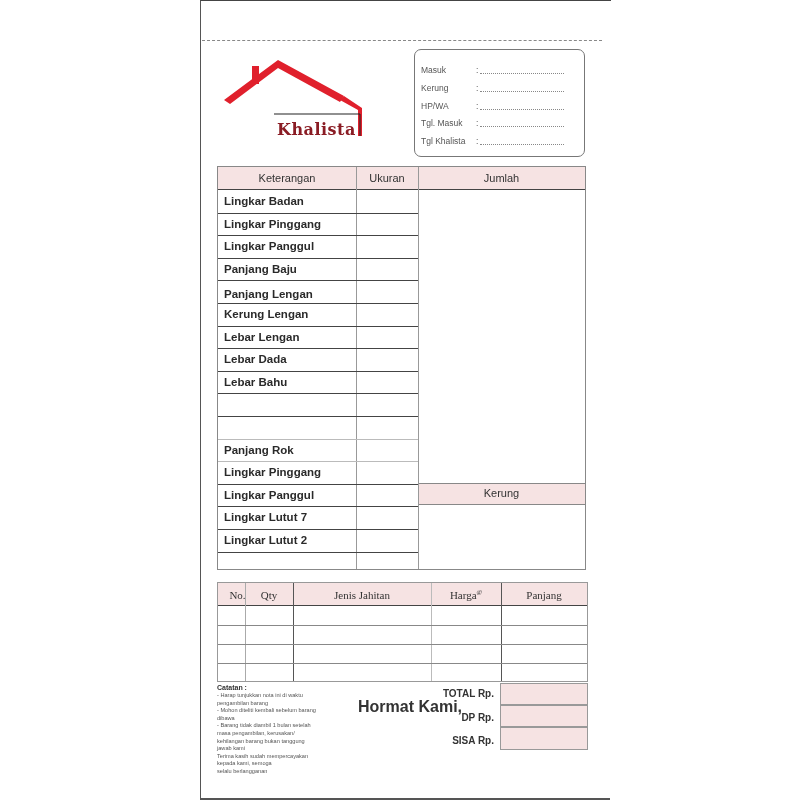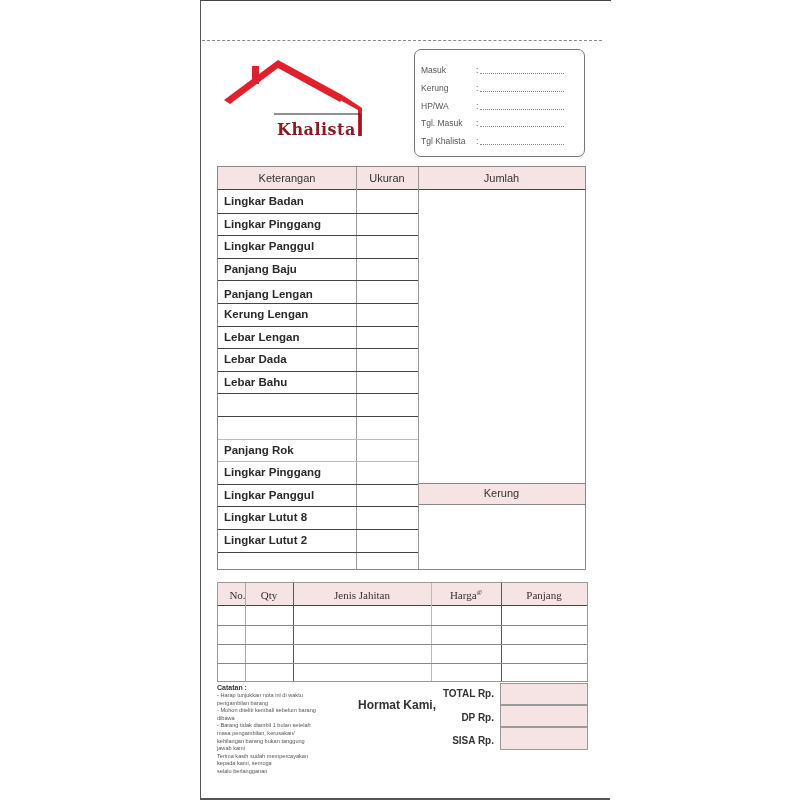--- a/index.html
+++ b/index.html
@@ -30,21 +30,21 @@
   .mrow-label { position:absolute; left:6px; font-size:11.5px; font-weight:bold; color:#2a2a2a; white-space:nowrap; }
 
   
   .order { position:absolute; left:217px; top:582px; width:371px; height:100px; border:1px solid #999; box-sizing:border-box; }
   .oth { position:absolute; font-family:"Liberation Serif", serif; font-size:11px; color:#333; text-align:center; top:6px; }
   .oth sup { font-size:6px; }
 
   
   .notes-title { position:absolute; left:217px; top:684px; font-size:7px; font-weight:bold; color:#333; }
   .note-line { position:absolute; left:217px; font-size:5.6px; color:#555; white-space:nowrap; }
-  .hormat { position:absolute; left:358px; top:698px; font-size:12px; font-weight:bold; color:#333; }
+  .hormat { position:absolute; left:358px; top:698px; font-size:16px; font-weight:bold; color:#333; }
   .tot-label { position:absolute; width:84px; text-align:right; left:410px; font-size:10px; font-weight:bold; color:#333; }
   .tot-box { position:absolute; left:500px; width:88px; height:22px; background:#f6e3e3; border:1px solid #999; box-sizing:border-box; }
 </style>
 </head>
 <body>
 
 <div class="sheet"></div>
 <div class="bottom-border"></div>
 <div class="cut-line"></div>
 
@@ -115,21 +115,21 @@
       <div class="hline light" style="left: 0px; width: 200px; top: 271.6px;"></div>
       <div class="mrow-label" style="top: 276.6px;">Panjang Rok</div>
       <div style="position: absolute; left: 139px; width: 61px; height: 21.6px; top: 271.6px;"></div>
       <div class="hline light" style="left: 0px; width: 200px; top: 294.2px;"></div>
       <div class="mrow-label" style="top: 299.2px;">Lingkar Pinggang</div>
       <div style="position: absolute; left: 139px; width: 61px; height: 21.6px; top: 294.2px;"></div>
       <div class="hline" style="left: 0px; width: 200px; top: 316.8px;"></div>
       <div class="mrow-label" style="top: 321.8px;">Lingkar Panggul</div>
       <div style="position: absolute; left: 139px; width: 61px; height: 21.6px; top: 316.8px;"></div>
       <div class="hline" style="left: 0px; width: 200px; top: 339.4px;"></div>
-      <div class="mrow-label" style="top: 344.4px;">Lingkar Lutut 8</div>
+      <div class="mrow-label" style="top: 344.4px;">Lingkar Lutut 7</div>
       <div style="position: absolute; left: 139px; width: 61px; height: 21.6px; top: 339.4px;"></div>
       <div class="hline" style="left: 0px; width: 200px; top: 362px;"></div>
       <div class="mrow-label" style="top: 367px;">Lingkar Lutut 2</div>
       <div style="position: absolute; left: 139px; width: 61px; height: 21.6px; top: 362px;"></div>
       <div class="hline" style="left: 0px; width: 200px; top: 384.6px;"></div>
       <div class="mrow-label" style="top: 389.6px;"></div>
       <div style="position: absolute; left: 139px; width: 61px; height: 21.6px; top: 384.6px;"></div>
     </div>
   <div style="position:absolute;left:201px;top:23px;width:166px;height:292px"></div>
   <div style="position:absolute;left:201px;top:338px;width:166px;height:64px"></div>

